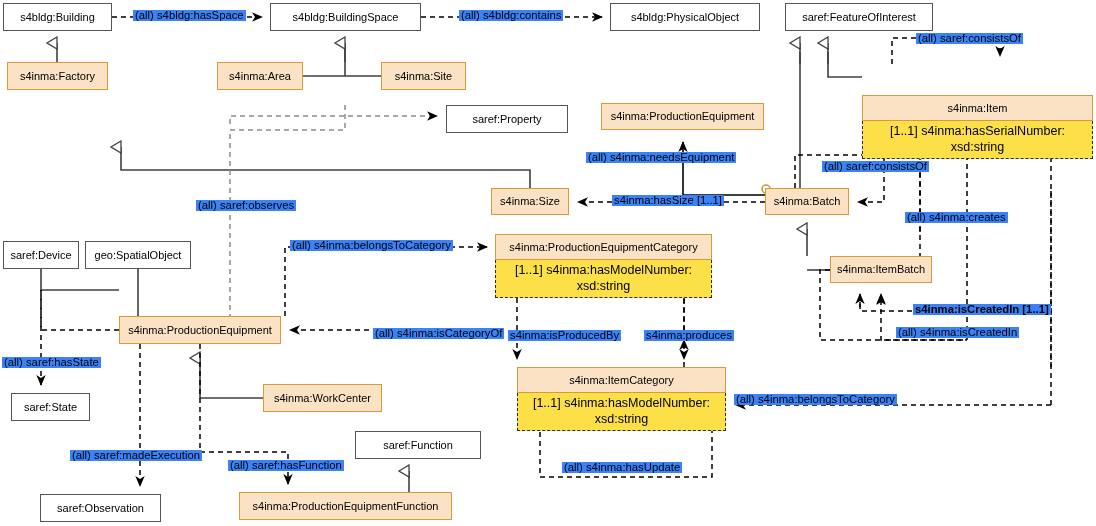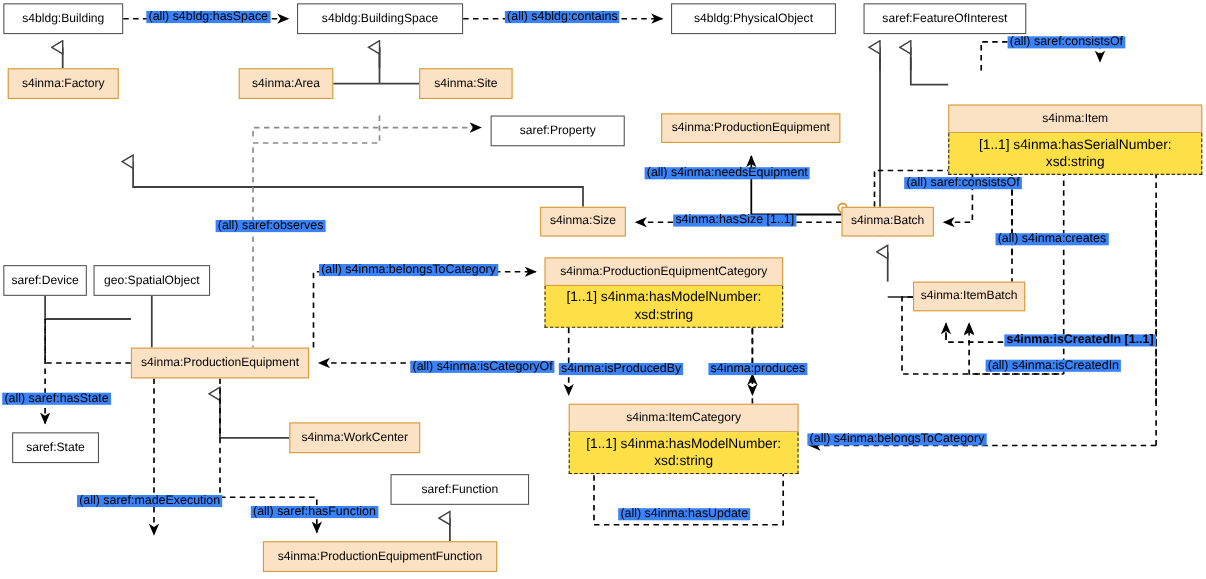--- a/index.html
+++ b/index.html
@@ -238,20 +238,23 @@
 
   <div class="node orange" style="left:517px; top:367px; width:209px;">
     <div class="hdr" style="height:26px;">s4inma:ItemCategory</div>
     <div class="attrs" style="height:38px;">[1..1] s4inma:hasModelNumber: xsd:string</div>
   </div>
 
   <div class="node plain" style="left:355px; top:431px; width:126px;">
     <div class="hdr" style="height:28px;">saref:Function</div>
   </div>
 
+  <div class="node plain" style="left:40px;  top:494px; width:121px;">
+    <div class="hdr" style="height:28px;">saref:Observation</div>
+  </div>
 
   <div class="node orange" style="left:239px; top:492px; width:213px;">
     <div class="hdr" style="height:28px;">s4inma:ProductionEquipmentFunction</div>
   </div>
 
   <div class="edge-label" style="left:133px; top:10px;">(all) s4bldg:hasSpace</div>
   <div class="edge-label" style="left:459px; top:10px;">(all) s4bldg:contains</div>
   <div class="edge-label" style="left:916px; top:33px;">(all) saref:consistsOf</div>
   <div class="edge-label" style="left:586px; top:152px;">(all) s4inma:needsEquipment</div>
   <div class="edge-label" style="left:822px; top:161px;">(all) saref:consistsOf</div>

